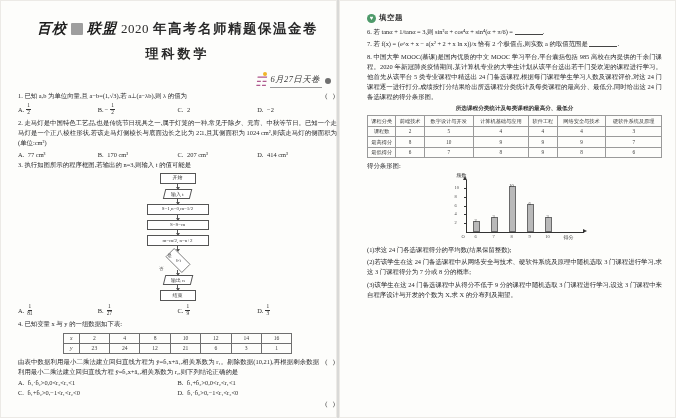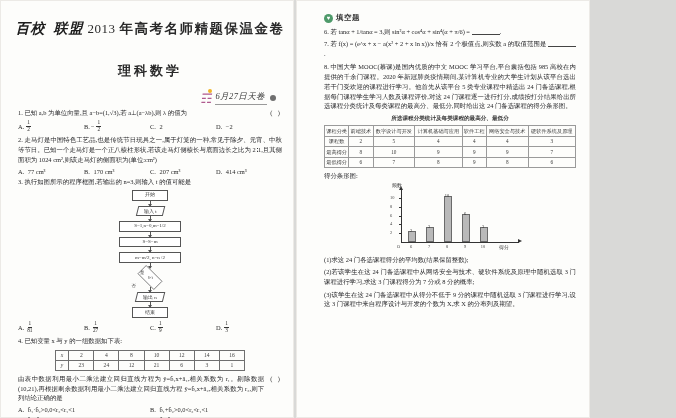--- a/index.html
+++ b/index.html
@@ -3,35 +3,35 @@
 <meta charset="utf-8">
 <style>
   html,body{margin:0;padding:0;}
   body{
     width:676px;height:418px;overflow:hidden;
     background:#e8e8e6;
     font-family:"Liberation Serif",serif;
     color:#2a2a2a;
   }
   .spread{position:relative;width:676px;height:418px;display:flex;gap:2px;background:#d9d9d7;}
-  .page{position:relative;background:#fdfdfb;width:294px;height:418px;overflow:hidden;
+  .page{position:relative;background:#fdfdfb;width:337px;height:418px;overflow:hidden;
         box-shadow:inset 0 0 0 1px #eceae6;}
-  .page.left{padding:6px 12px 0 18px;box-sizing:border-box;}
+  .page.left{padding:6px 0 0 18px;box-sizing:border-box;}
   .page.right{padding:6px 14px 0 28px;box-sizing:border-box;}
 
   
   .masthead{display:flex;align-items:center;justify-content:center;gap:4px;
             margin-top:14px;font-size:13.5px;white-space:nowrap;}
   .brand{font-family:"Liberation Serif",serif;font-weight:bold;font-style:italic;
          letter-spacing:1px;color:#1c1c1c;font-size:14px;}
   .brand-seal{display:inline-block;width:12px;height:12px;background:#8d8d8d;
               border-radius:1px;vertical-align:-1px;opacity:.85;}
   .year{font-size:13px;letter-spacing:.5px;}
   .title-cn{font-weight:bold;letter-spacing:1.5px;font-size:13.5px;}
-  .subject{text-align:center;font-weight:bold;font-size:13px;letter-spacing:3px;margin-top:24px;}
+  .subject{text-align:center;font-weight:bold;font-size:13px;letter-spacing:3px;margin-top:7px;}
 
   .stampwrap{display:flex;justify-content:flex-end;align-items:center;margin-top:11px;padding-right:6px;}
   .stamp{position:relative;display:flex;align-items:center;gap:3px;}
   .stamp .runner{color:#b05a8f;font-size:13px;line-height:1;transform:skewX(-8deg);}
   .stamp .dot{width:4px;height:4px;border-radius:50%;background:#f0b428;position:absolute;left:7px;top:-2px;}
   .stamp .hand{font-family:"Liberation Serif",serif;font-style:italic;font-size:8.5px;
                color:#3a3a3a;letter-spacing:.4px;border-bottom:1px solid #9a9a9a;padding:0 2px 1px 0;}
   .stamp .ball{width:6px;height:6px;border-radius:50%;background:#6f6f6f;}
 
   
@@ -109,21 +109,21 @@
 <body>
 
 <div class="spread">
 
   <div class="page left">
 
     <div class="masthead">
       <span class="brand">百校</span>
       <span class="brand-seal"></span>
       <span class="brand">联盟</span>
-      <span class="year">2013</span>
+      <span class="year">2020</span>
       <span class="title-cn">年高考名师精题保温金卷</span>
     </div>
     <div class="subject">理科数学</div>
 
     <div class="stampwrap">
       <div class="stamp">
         <span class="dot"></span>
         <span class="runner">☶</span>
         <span class="hand">6月27日天卷</span>
         <span class="ball"></span>

